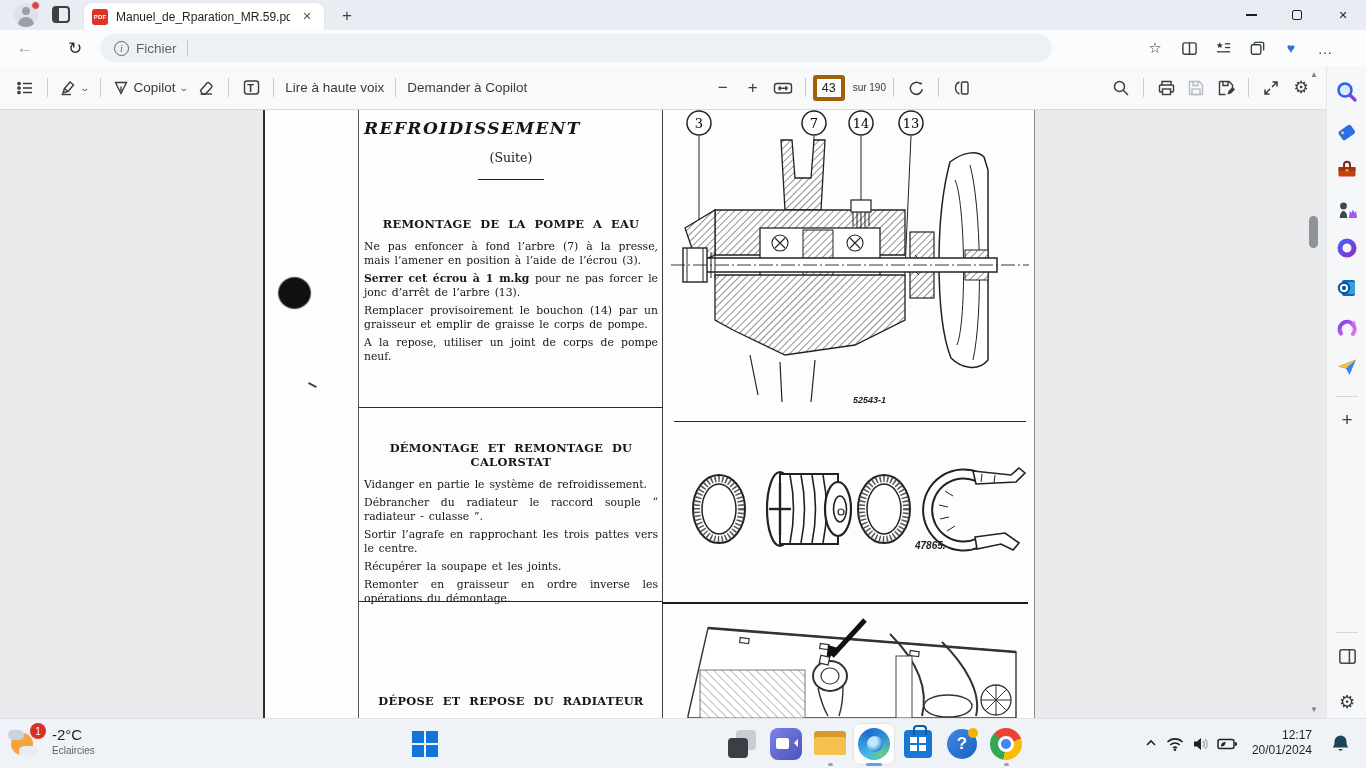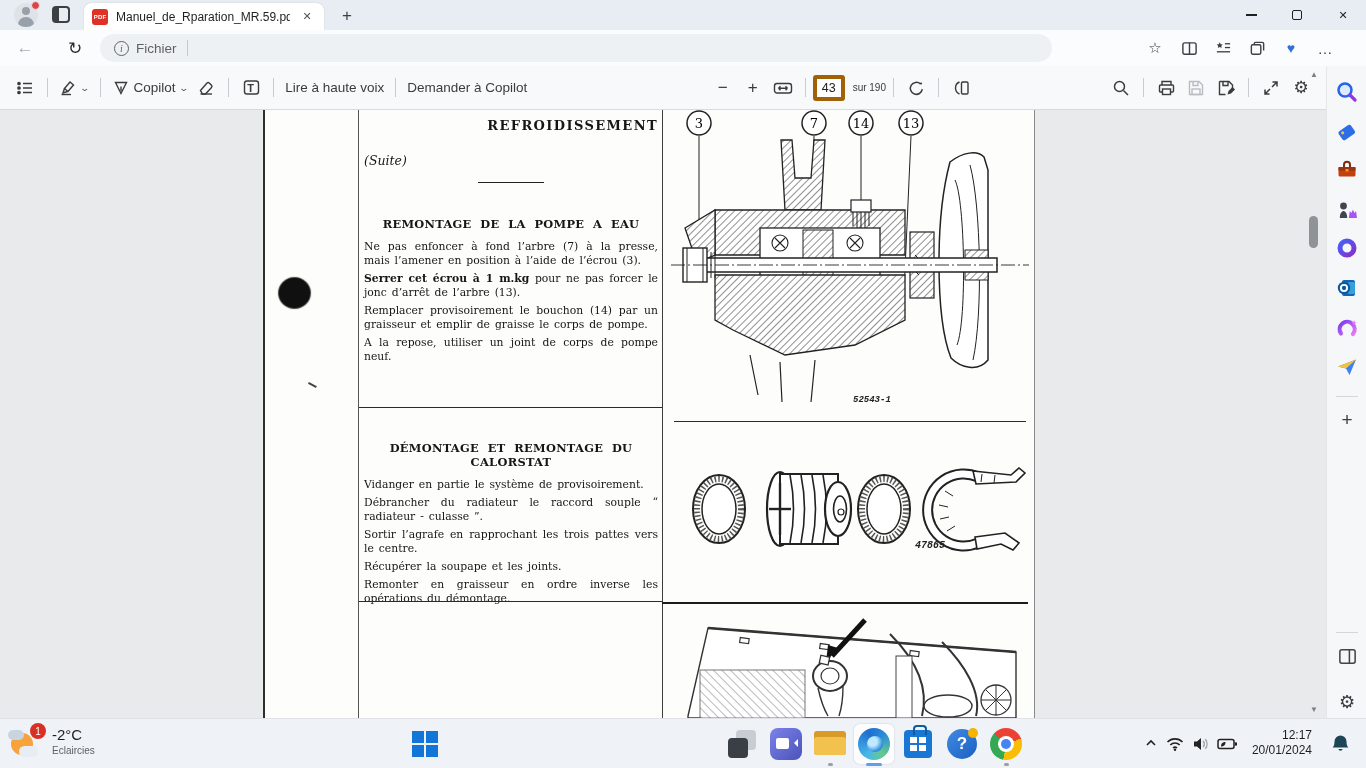--- a/index.html
+++ b/index.html
@@ -58,27 +58,27 @@
   
   .viewport { position:absolute; left:0; top:110px; width:1326px; height:608px; background:#e9eaec; overflow:hidden; }
   .page { position:absolute; left:263px; top:0; width:772px; height:608px; background:#fdfdfc;
           border-left:2px solid #2e2e2e; border-right:1px solid #8a8a8a; }
   .vline { position:absolute; width:1px; background:#3d3d3d; }
   .hrule { position:absolute; height:1px; background:#2b2b2b; }
   .hole { position:absolute; left:14px; top:168px; width:31px; height:30px; border-radius:50%; background:#101010; box-shadow:0 0 1px 1px #3a3a3a; }
   .tick { position:absolute; left:43px; top:274px; width:9px; height:1.6px; background:#444; transform:rotate(28deg); }
 
   .doc { font-family:"DejaVu Serif", serif; color:#161616; }
-  .doc-title { font-size:13px; font-weight:bold; letter-spacing:1.4px; text-align:right; }
-  .doc-sub { font-size:12.5px; text-align:left; margin-top:20px;font-style:italic; }
+  .doc-title { font-size:17px; font-weight:bold; letter-spacing:1.4px; text-align:left;font-style:italic; }
+  .doc-sub { font-size:12.5px; text-align:center; margin-top:12px; }
   .dashline { width:66px; height:1.3px; background:#222; margin:14px auto 0; }
   .doc-h { font-size:11.4px; font-weight:bold; text-align:center; letter-spacing:.3px; word-spacing:4.5px; margin-bottom:9px; }
   .doc p { font-size:10.8px; line-height:14px; text-align:justify; word-spacing:1.5px; margin-bottom:4px; }
   .textcol { position:absolute; left:99px; width:294px; }
-  .figlabel { position:absolute; font-family:Liberation Mono, monospace; font-style:italic; font-weight:bold; color:#222; }
+  .figlabel { position:absolute; font-family:Liberation Sans, sans-serif; font-style:italic; font-weight:bold; color:#222; }
 
   
   .vscroll { position:absolute; left:1304px; top:66px; width:20px; height:652px; }
   .scr-arrow { position:absolute; left:0; width:20px; text-align:center; font-size:8px; color:#7c7f83; }
   .scr-thumb { position:absolute; left:5px; top:150px; width:9px; height:32px; border-radius:5px; background:#8f9398; }
 
   
   .siderail { position:absolute; right:0; top:66px; width:40px; height:652px; background:#f6f7f8; border-left:1px solid #e4e6e8; }
   .rail-ic { position:absolute; left:8px; width:24px; height:24px; display:flex; align-items:center; justify-content:center; }
   .rail-sep { position:absolute; left:9px; width:22px; height:1px; background:#d4d7da; }
@@ -329,29 +329,32 @@
         <p>Ne pas enfoncer à fond l’arbre (7) à la presse, mais l’amener en position à l’aide de l’écrou (3).</p>
         <p><b>Serrer cet écrou à 1 m.kg</b><span> pour ne pas forcer le jonc d’arrêt de l’arbre (13).</span></p>
         <p>Remplacer provisoirement le bouchon (14) par un graisseur et emplir de graisse le corps de pompe.</p>
         <p>A la repose, utiliser un joint de corps de pompe neuf.</p>
       </div>
 
       <div class="hrule" style="left:94px; top:297px; width:303px"></div>
 
       <div class="textcol" style="top:331px">
         <div class="doc-h">DÉMONTAGE ET REMONTAGE DU CALORSTAT</div>
-        <p>Vidanger en partie le système de provisoirement.</p>
+        <p>Vidanger en partie le système de refroidissement.</p>
         <p>Débrancher du radiateur le raccord souple “ radiateur - culasse ”.</p>
         <p>Sortir l’agrafe en rapprochant les trois pattes vers le centre.</p>
         <p>Récupérer la soupape et les joints.</p>
         <p>Remonter en graisseur en ordre inverse les opérations du démontage.</p>
       </div>
 
       <div class="hrule" style="left:94px; top:491px; width:303px"></div>
 
+      <div class="textcol" style="top:584px">
+        <div class="doc-h">DÉPOSE ET REPOSE DU RADIATEUR</div>
+      </div>
 
       <svg style="position:absolute; left:400px; top:0" width="370" height="308" viewBox="0 0 370 308">
         <defs>
           <pattern id="hatA" width="5" height="5" patternUnits="userSpaceOnUse" patternTransform="rotate(45)">
             <rect width="5" height="5" fill="#fff"></rect>
               <line x1="0" y1="0" x2="0" y2="5" stroke="#333" stroke-width="1.1"></line>
           </pattern>
         </defs>
 
         <g stroke="#222" fill="none" stroke-width="1">

